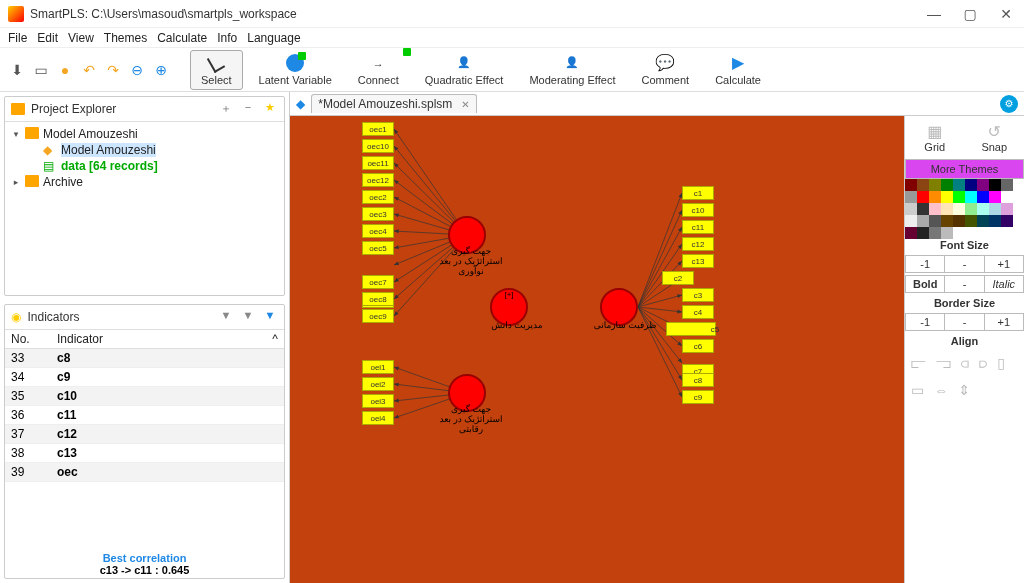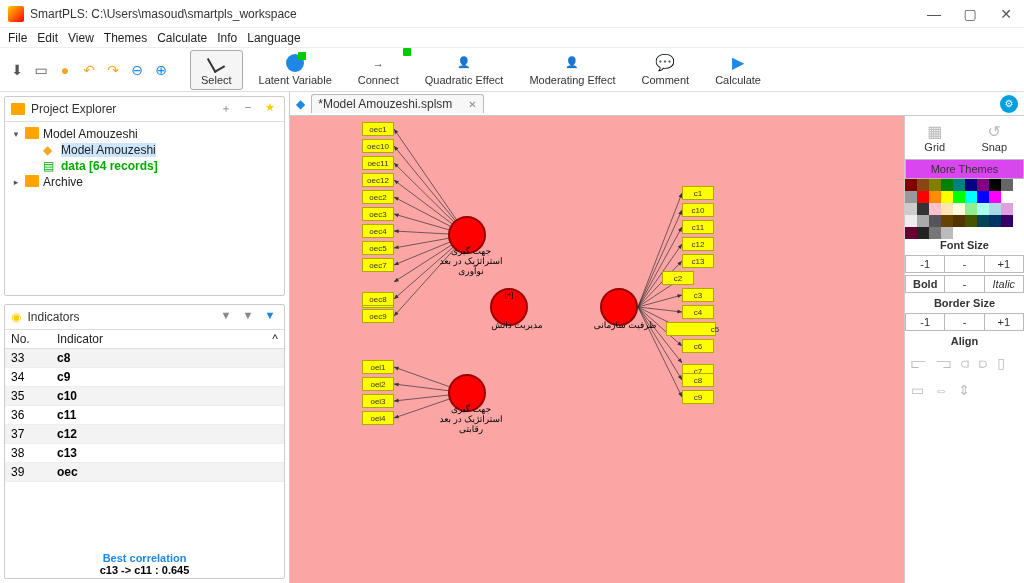--- a/index.html
+++ b/index.html
@@ -34,24 +34,24 @@
 .indicators-body { flex:1; display:flex; flex-direction:column; overflow:hidden;}
 .ind-table { flex:1; overflow:auto; font-size:12px;}
 .ind-table table { border-collapse:collapse; width:100%;}
 .ind-table th { text-align:left; font-weight:normal; padding:2px 6px; border-bottom:1px solid #ddd; color:#222; background:#fff;}
 .ind-table td { padding:2px 6px; border-bottom:1px solid #eee;}
 .ind-table tr:nth-child(odd) td { background:#f3f3f3;}
 .ind-foot { font-size:11px; text-align:center; padding:2px 0;font-weight:bold; }
 .ind-foot .link { color:#1e88e5; cursor:default;}
 .canvas-col { flex:1; display:flex; flex-direction:column; position:relative;}
 .tabbar { height:24px; display:flex; align-items:center; padding:0 6px; gap:6px; border-bottom:1px solid #ccc; font-size:12px; color:#333;}
-.tabbar .tab { display:flex; align-items:center; gap:16px; padding:2px 6px; border:1px solid #bbb; border-bottom:none; border-radius:3px 3px 0 0; background:#f7f7f7;}
+.tabbar .tab { display:flex; align-items:center; gap:9px; padding:2px 6px; border:1px solid #bbb; border-bottom:none; border-radius:3px 3px 0 0; background:#f7f7f7;}
 .tabbar .tab .x { color:#888; font-size:10px;}
 .tabbar .gear { margin-left:auto; width:18px;height:18px;border-radius:50%;background:#00a0e0;display:flex;align-items:center;justify-content:center;color:#fff;font-size:10px;}
-.canvas { flex:1; position:relative; background:#fca5a5; overflow:hidden;}
+.canvas { flex:1; position:relative; background:#c2410c; overflow:hidden;}
 .node { position:absolute; }
 .lv { width:38px; height:38px; background:#ff0000; border:2px solid #900; border-radius:50%; color:#000; }
 .lv-lbl { position:absolute; font-size:9px; text-align:center; color:#000; white-space:nowrap; direction:rtl;}
 .ind { width:32px; height:14px; background:#ffff00; border:1px solid #aa0; font-size:8px; display:flex; align-items:center; justify-content:center; color:#333;}
 svg.arrows { position:absolute; inset:0; width:100%; height:100%; pointer-events:none;}
 .right-pane { width:120px; border-left:1px solid #ccc; display:flex; flex-direction:column; font-size:11px; color:#333;}
 .rp-row { display:flex; }
 .rp-cell { flex:1; text-align:center; padding:6px 0; cursor:default;}
 .rp-btn { border:1px solid #bbb; background:#d946ef; padding:3px 0; text-align:center; font-size:11px; cursor:default;}
 .palette { height:56px; display:flex; flex-wrap:wrap;}
@@ -311,21 +311,21 @@
             </svg>
         <div class="node ind" style="left: 72px; top: 6px;">oec1</div>
             <div class="node ind" style="left: 72px; top: 23px;">oec10</div>
             <div class="node ind" style="left: 72px; top: 40px;">oec11</div>
             <div class="node ind" style="left: 72px; top: 57px;">oec12</div>
             <div class="node ind" style="left: 72px; top: 74px;">oec2</div>
             <div class="node ind" style="left: 72px; top: 91px;">oec3</div>
             <div class="node ind" style="left: 72px; top: 108px;">oec4</div>
             <div class="node ind" style="left: 72px; top: 125px;">oec5</div>
             <div class="node ind" style="left: 72px; top: 142px; margin-top: 36px;">oec6</div>
-            <div class="node ind" style="left: 72px; top: 142px;">oec7</div>
+            <div class="node ind" style="left: 72px; top: 159px;">oec7</div>
             <div class="node ind" style="left: 72px; top: 176px;">oec8</div>
             <div class="node ind" style="left: 72px; top: 193px;">oec9</div>
             <div class="node ind" style="left: 72px; top: 244px;">oei1</div>
             <div class="node ind" style="left: 72px; top: 261px;">oei2</div>
             <div class="node ind" style="left: 72px; top: 278px;">oei3</div>
             <div class="node ind" style="left: 72px; top: 295px;">oei4</div>
             <div class="node ind" style="left: 392px; top: 70px;">c1</div>
             <div class="node ind" style="left: 392px; top: 87px;">c10</div>
             <div class="node ind" style="left: 392px; top: 104px;">c11</div>
             <div class="node ind" style="left: 392px; top: 121px;">c12</div>

